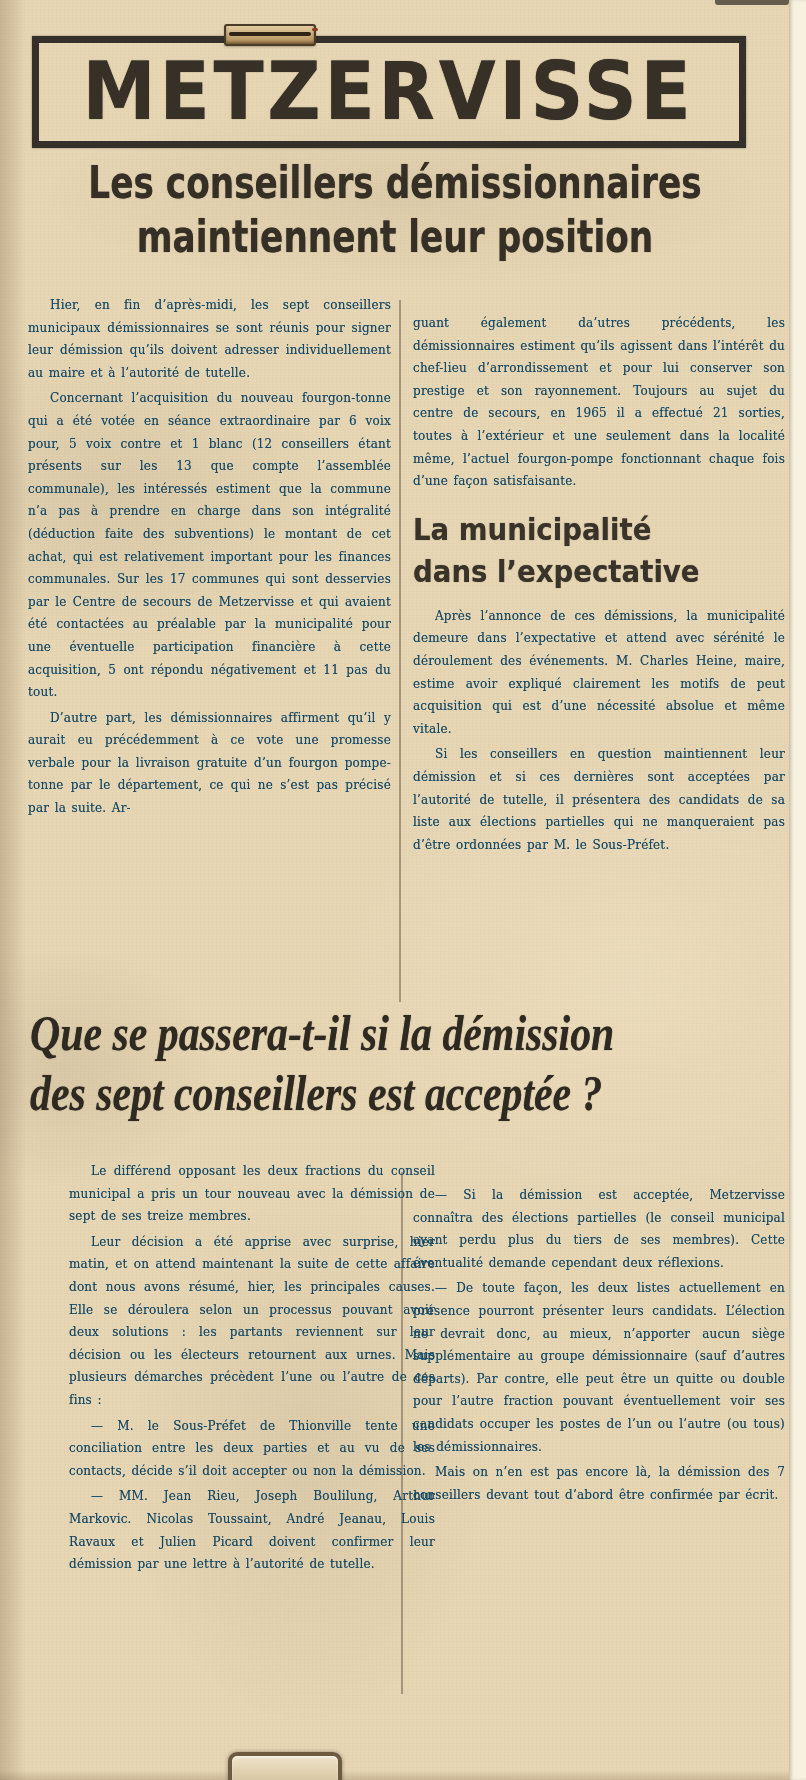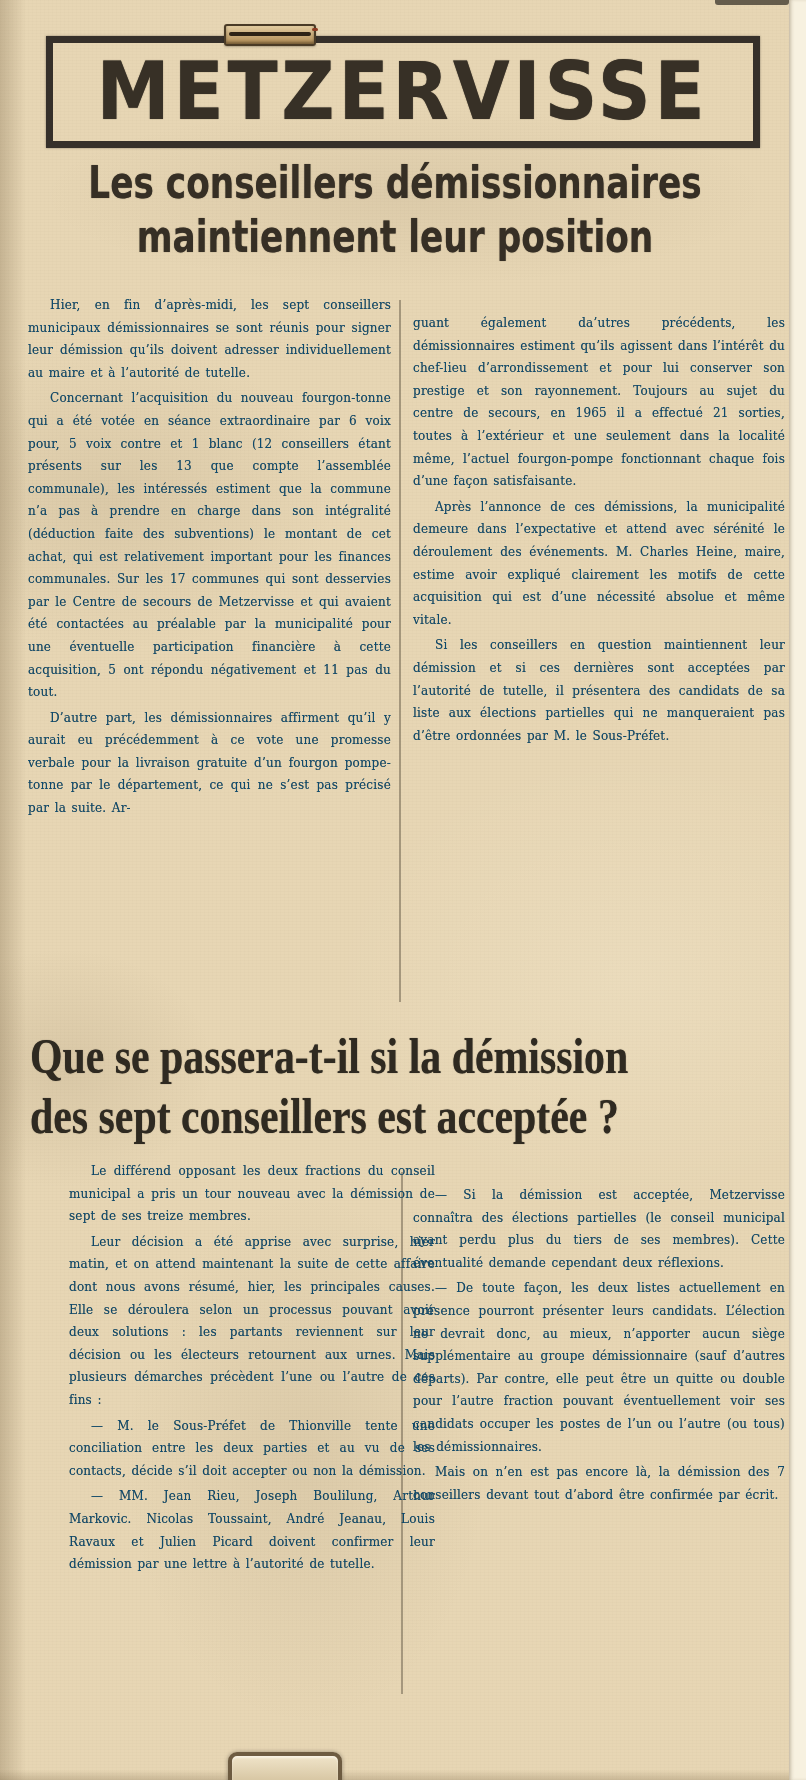--- a/index.html
+++ b/index.html
@@ -33,21 +33,21 @@
     background:#f7f1e0;
     box-shadow:inset 3px 0 4px -2px rgba(90,70,40,0.45);
   }
   .corner-dark {
     position:absolute; right:17px; top:0; width:74px; height:5px; z-index:4;
     background:#4e463a; opacity:.85; border-radius:0 0 3px 3px;
   }
 
   
   .masthead-box {
-    position:absolute; left:46px; top:36px; width:700px; height:98px; z-index:5;
+    position:absolute; left:32px; top:36px; width:700px; height:98px; z-index:5;
     border:7px solid #36302a;
     display:flex; align-items:center; justify-content:center;
     box-shadow:0 0 2px rgba(54,48,42,.5);
   }
   .masthead-title {
     font-family:"DejaVu Sans", sans-serif; font-weight:bold;
     font-size:80px; letter-spacing:4px; line-height:1;
     color:#373026; transform:scaleX(0.92);
     text-shadow:0 0 1px rgba(55,48,38,.8);
     white-space:nowrap;
@@ -106,21 +106,21 @@
     transform:scaleX(0.92); transform-origin:left center;
     white-space:nowrap; text-shadow:0 0 1px rgba(55,48,38,.6);
   }
 
   
   .rule-v { position:absolute; width:2px; background:#6f6450; opacity:.55; z-index:4; }
   .rule-v1 { left:399px; top:300px;  height:702px; }
   .rule-v2 { left:401px; top:1172px; height:522px; }
 
   
-  .h2-block { position:absolute; left:30px; top:1026px; width:760px; z-index:5; }
+  .h2-block { position:absolute; left:30px; top:1003px; width:760px; z-index:5;font-style:italic; }
   .h2-line {
     font-family:"Liberation Serif", serif; font-weight:bold;
     font-size:51px; line-height:60px; color:#2f2a21;
     transform:scaleX(0.82); transform-origin:left center;
     white-space:nowrap; text-shadow:0 0 1px rgba(47,42,33,.7);
   }
 </style>
 </head>
 <body>
 
@@ -147,21 +147,25 @@
 <div class="rule-v rule-v1"></div>
 
 <div class="col a1-left">
   <p class="p">Hier, en fin d’après-midi, les sept conseillers municipaux démissionnaires se sont réunis pour signer leur démission qu’ils doivent adresser individuellement au maire et à l’autorité de tutelle.</p>
   <p class="p">Concernant l’acquisition du nouveau fourgon-tonne qui a été votée en séance extraordinaire par 6 voix pour, 5 voix contre et 1 blanc (12 conseillers étant présents sur les 13 que compte l’assemblée communale), les intéressés estiment que la commune n’a pas à prendre en charge dans son intégralité (déduction faite des subventions) le montant de cet achat, qui est relativement important pour les finances communales. Sur les 17 communes qui sont desservies par le Centre de secours de Metzervisse et qui avaient été contactées au préalable par la municipalité pour une éventuelle participation financière à cette acquisition, 5 ont répondu négativement et 11 pas du tout.</p>
   <p class="p">D’autre part, les démissionnaires affirment qu’il y aurait eu précédemment à ce vote une promesse verbale pour la livraison gratuite d’un fourgon pompe-tonne par le département, ce qui ne s’est pas précisé par la suite. Ar-</p>
 </div>
 
 <div class="col a1-right">
   <p class="p flush">guant également da’utres précédents, les démissionnaires estiment qu’ils agissent dans l’intérêt du chef-lieu d’arrondissement et pour lui conserver son prestige et son rayonnement. Toujours au sujet du centre de secours, en 1965 il a effectué 21 sorties, toutes à l’extérieur et une seulement dans la localité même, l’actuel fourgon-pompe fonctionnant chaque fois d’une façon satisfaisante.</p>
-  <p class="p">Après l’annonce de ces démissions, la municipalité demeure dans l’expectative et attend avec sérénité le déroulement des événements. M. Charles Heine, maire, estime avoir expliqué clairement les motifs de cette acquisition qui est d’une nécessité absolue et même vitale.</p>
+  <div class="subhead">
+    <div class="subhead-line">La municipalité</div>
+    <div class="subhead-line">dans l’expectative</div>
+  </div>
+  <p class="p">Après l’annonce de ces démissions, la municipalité demeure dans l’expectative et attend avec sérénité le déroulement des événements. M. Charles Heine, maire, estime avoir expliqué clairement les motifs de peut acquisition qui est d’une nécessité absolue et même vitale.</p>
   <p class="p">Si les conseillers en question maintiennent leur démission et si ces dernières sont acceptées par l’autorité de tutelle, il présentera des candidats de sa liste aux élections partielles qui ne manqueraient pas d’être ordonnées par M. le Sous-Préfet.</p>
 </div>
 
 <div class="h2-block">
   <div class="h2-line">Que se passera-t-il si la démission</div>
   <div class="h2-line">des sept conseillers est acceptée ?</div>
 </div>
 
 <div class="rule-v rule-v2"></div>
 

